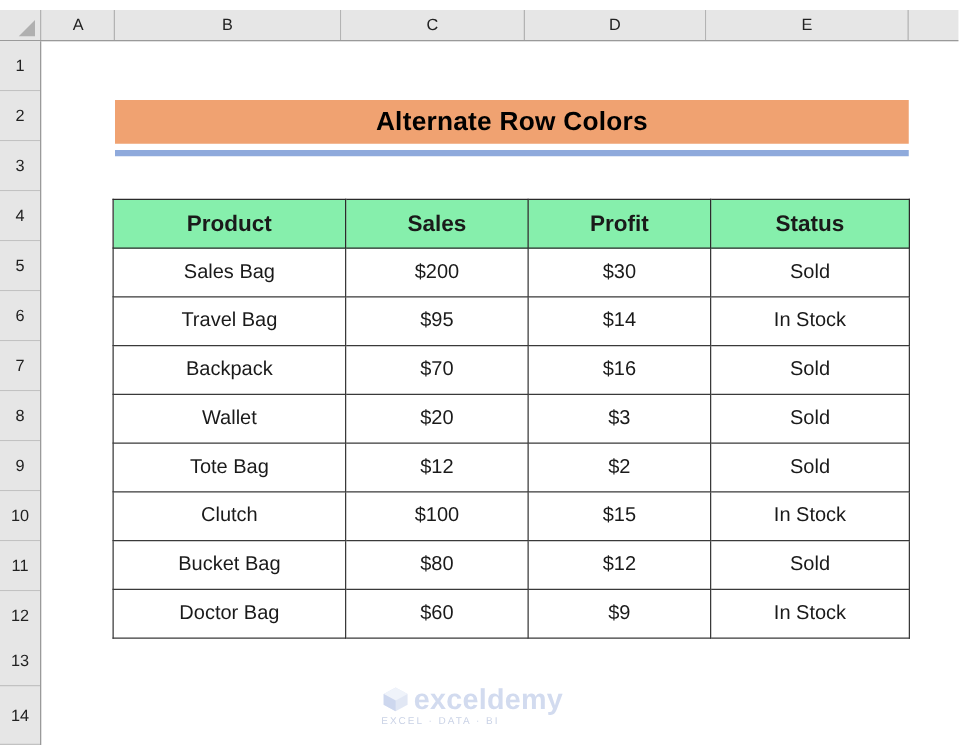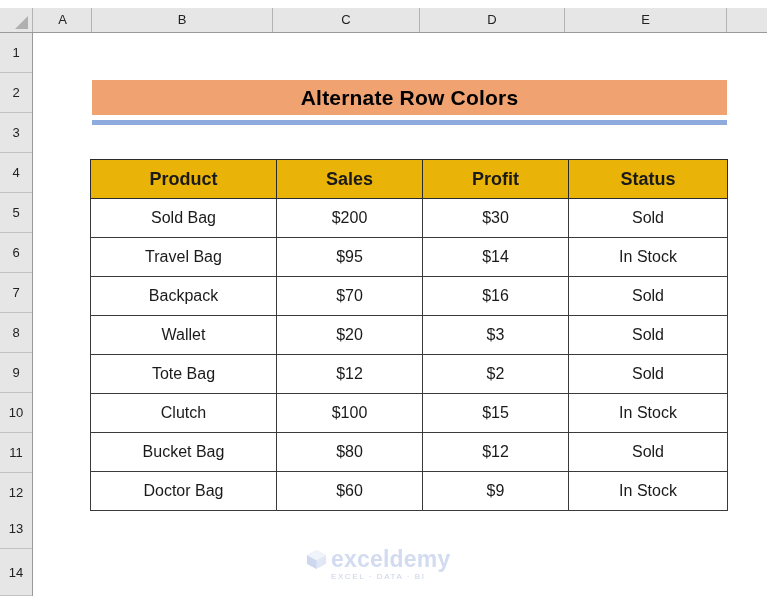--- a/index.html
+++ b/index.html
@@ -143,21 +143,21 @@
     height: 39px;
     text-align: center;
     vertical-align: middle;
     font-size: 16px;
     color: #1a1a1a;
     background: #ffffff;
     padding: 0;
     box-sizing: border-box;
   }
   .data-table th {
-    background: #eab308;
+    background: #86efac;
     font-weight: bold;
     font-size: 18px;
     border: 1px solid #2b2b2b;
   }
   .col-product { width: 186px; }
   .col-sales   { width: 146px; }
   .col-profit  { width: 146px; }
   .col-status  { width: 159px; }
 
   
@@ -184,21 +184,20 @@
     font-size: 23px;
     font-weight: bold;
     color: #cfd8ee;
     letter-spacing: 0.2px;
     line-height: 19px;
   }
   .wm-sub {
     font-size: 8px;
     color: #c6cfe4;
     letter-spacing: 1.6px;
-    margin-left: 26px;
     margin-top: 1px;
   }
 </style>
 </head>
 <body>
 
 <div id="sheet">
 
   <div class="grid-body"></div>
 
@@ -239,21 +238,21 @@
     <thead>
       <tr>
         <th class="col-product">Product</th>
         <th class="col-sales">Sales</th>
         <th class="col-profit">Profit</th>
         <th class="col-status">Status</th>
       </tr>
     </thead>
     <tbody>
       <tr>
-        <td>Sold Bag</td>
+        <td>Sales Bag</td>
         <td>$200</td>
         <td>$30</td>
         <td>Sold</td>
       </tr>
       <tr>
         <td>Travel Bag</td>
         <td>$95</td>
         <td>$14</td>
         <td>In Stock</td>
       </tr>

